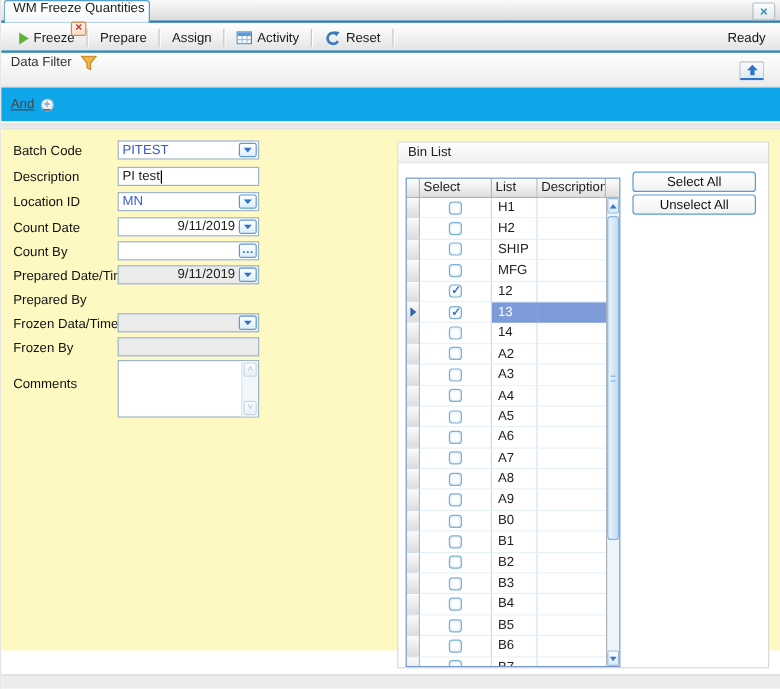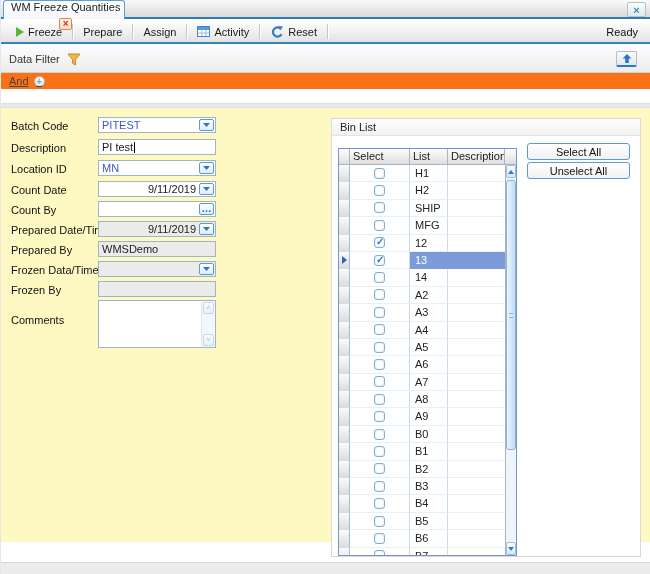--- a/index.html
+++ b/index.html
@@ -24,25 +24,25 @@
     background:linear-gradient(#fefefe,#e3e3e3); border-bottom:2px solid #2e8ab8;
     display:flex; align-items:center; padding:0 8px 0 6px; }
   .tb-btn { display:flex; align-items:center; gap:4px; padding:3px 9px; color:#1a1a1a; cursor:default; }
   .tb-sep { width:1px; height:15px; background:#c6c6c6; box-shadow:1px 0 0 #ffffff; margin:0 1px; }
   .tb-status { margin-left:auto; padding-right:4px; color:#111; }
   .icon-play { width:0; height:0; border-left:8px solid #5cb336; border-top:5px solid transparent; border-bottom:5px solid transparent; }
 
   
   .filter-bar { position:absolute; top:46px; left:0; right:0; height:27px;
     background:linear-gradient(#fcfcfc,#ececec); border-bottom:1px solid #cfcfcf;
-    display:flex; align-items:center; gap:7px; padding-left:8px; color:#333; }
+    display:flex; align-items:flex-start; gap:7px; padding-left:8px; color:#333; }
   .filter-collapse { position:absolute; right:13px; top:5px; width:21px; height:16px;
     border:1px solid #b0bcc6; border-bottom:2px solid #2e74c9; border-radius:2px;
     background:linear-gradient(#fafcfe,#dfe9f2); display:flex; align-items:center; justify-content:center; }
-  .and-row { position:absolute; top:73px; left:0; right:0; height:16px; background:#f97316;
+  .and-row { position:absolute; top:73px; left:0; right:0; height:28px; background:#0ea5e9;
     display:flex; align-items:center; gap:5px; padding-left:8px; color:#444;text-decoration:underline; }
   .plus-circle { width:11px; height:11px; border:1px solid #a8bccb; border-radius:50%;
     background:linear-gradient(#ffffff,#dde9f2); color:#8fa8bc; font-size:10px; font-weight:bold;
     line-height:9px; display:flex; align-items:center; justify-content:center; }
   .divider { position:absolute; top:103px; left:0; right:0; height:5px; background:#e9e9e9;
     border-top:1px solid #dedede; border-bottom:1px solid #dedede; }
 
   
   .content { position:absolute; top:108px; left:0; right:0; height:434px; background:#fef9c3; }
   .flabel { position:absolute; left:10px; color:#111; white-space:nowrap; }
@@ -233,23 +233,20 @@
 
     <div class="field readonly" style="top:113px">
       <span class="val-right">9/11/2019</span>
       <span class="combo-btn">
         <svg width="7" height="4" viewBox="0 0 7 4">
             <path d="M0 0 L3.5 4 L7 0 Z" fill="#2e74c9"></path>
           </svg>
       </span>
     </div>
 
-    <div class="field readonly" style="top:133px">
-      <span>WMSDemo</span>
-    </div>
 
     <div class="field readonly" style="top:153px">
       <span></span>
       <span class="combo-btn">
         <svg width="7" height="4" viewBox="0 0 7 4">
             <path d="M0 0 L3.5 4 L7 0 Z" fill="#2e74c9"></path>
           </svg>
       </span>
     </div>
 

